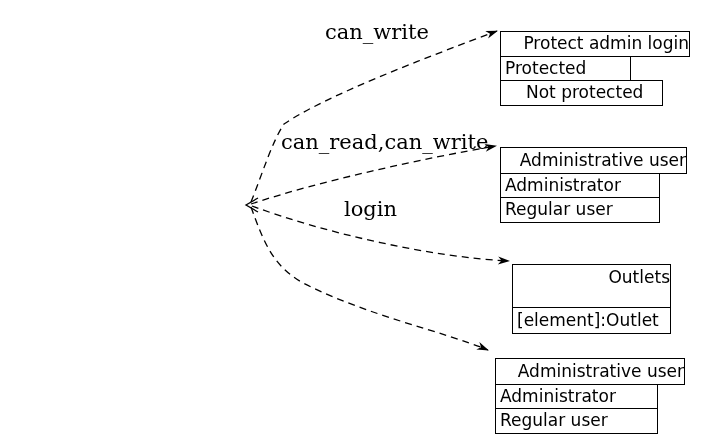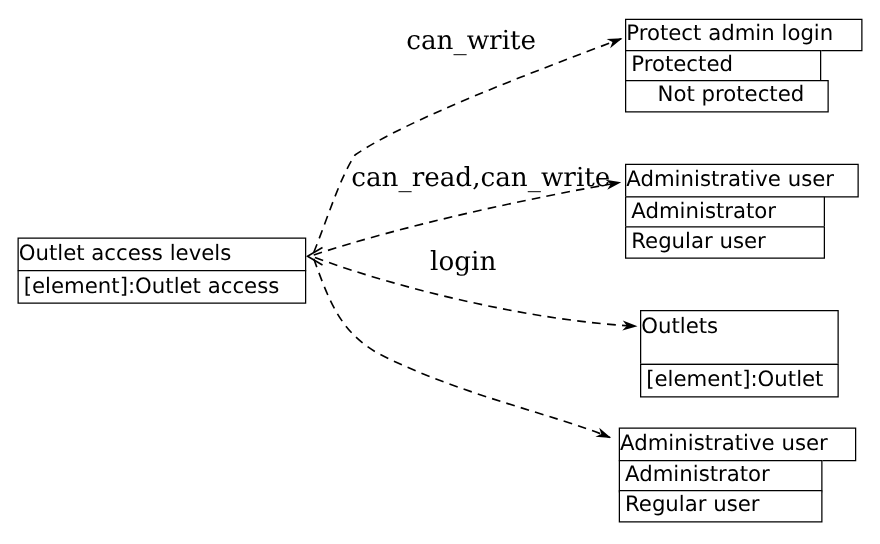--- a/index.html
+++ b/index.html
@@ -8,25 +8,26 @@
     width:704px; height:435px;
     background:#ffffff;
     font-family:"DejaVu Sans", sans-serif;
     color:#000;
     overflow:hidden;
   }
   #edges-layer { position:absolute; left:0; top:0; width:704px; height:435px; }
   .node { position:absolute; font-size:17px; }
   .node .hdr {
     border:1.5px solid #000;
-    text-align:left;
+    text-align:right;
     white-space:nowrap;
     overflow:hidden;
     background:#fff;
     box-sizing:border-box;
+    margin-top:16px;
   }
   .node .nbody { position:relative; }
   .node .row {
     border:1.5px solid #000;
     margin-top:-1.5px;
     padding:0 4px;
     white-space:nowrap;
     overflow:hidden;
     background:#fff;
     box-sizing:border-box;
@@ -51,31 +52,25 @@
       </marker>
     </defs>
 
     <path d="M251,202 C263,172 272,142 284,124 C325,96 425,58 497,31" fill="none" stroke="#000" stroke-width="1.3" stroke-dasharray="7,5" marker-end="url(#arrow)"></path>
     <path d="M251,204 C320,181 425,158 496,146" fill="none" stroke="#000" stroke-width="1.3" stroke-dasharray="7,5" marker-end="url(#arrow)"></path>
     <path d="M252,206 C325,233 430,257 509,261" fill="none" stroke="#000" stroke-width="1.3" stroke-dasharray="7,5" marker-end="url(#arrow)"></path>
     <path d="M251,207 C264,243 273,266 303,283 C368,316 442,331 488,350" fill="none" stroke="#000" stroke-width="1.3" stroke-dasharray="7,5" marker-end="url(#arrow)"></path>
     <path d="M258,198 L246,205 L258,212" fill="none" stroke="#000" stroke-width="1.3"></path>
   </svg>
 
-  <div class="node" style="left:14px; top:190px;">
-    <div class="hdr" style="width:231px; height:27px; line-height:24px;">Outlet access levels</div>
-    <div class="nbody">
-      <div class="row" style="width:231px; height:27px; line-height:24px;">[element]:Outlet access</div>
-    </div>
-  </div>
 
   <div class="node" style="left:500px; top:15px;">
     <div class="hdr" style="width:190px; height:26px; line-height:23px;">Protect admin login</div>
     <div class="nbody">
-      <div class="row" style="width:157px; height:26px; line-height:23px;">Protected</div>
+      <div class="row" style="width:131px; height:26px; line-height:23px;">Protected</div>
       <div class="row" style="width:163px; height:26px; line-height:23px;padding-left:25px;">Not protected</div>
     </div>
   </div>
 
   <div class="node" style="left:500px; top:131px;">
     <div class="hdr" style="width:187px; height:27px; line-height:24px;">Administrative user</div>
     <div class="nbody">
       <div class="row" style="width:160px; height:26px; line-height:23px;">Administrator</div>
       <div class="row" style="width:160px; height:26px; line-height:23px;">Regular user</div>
     </div>

